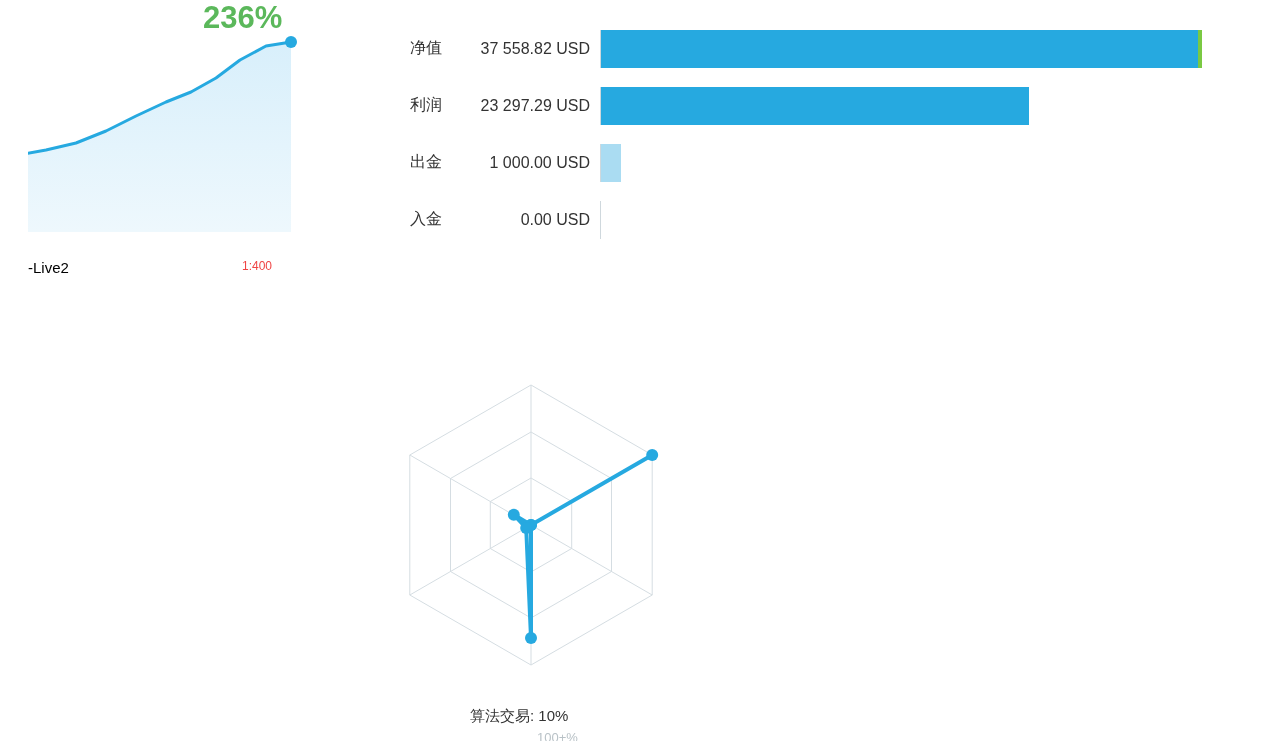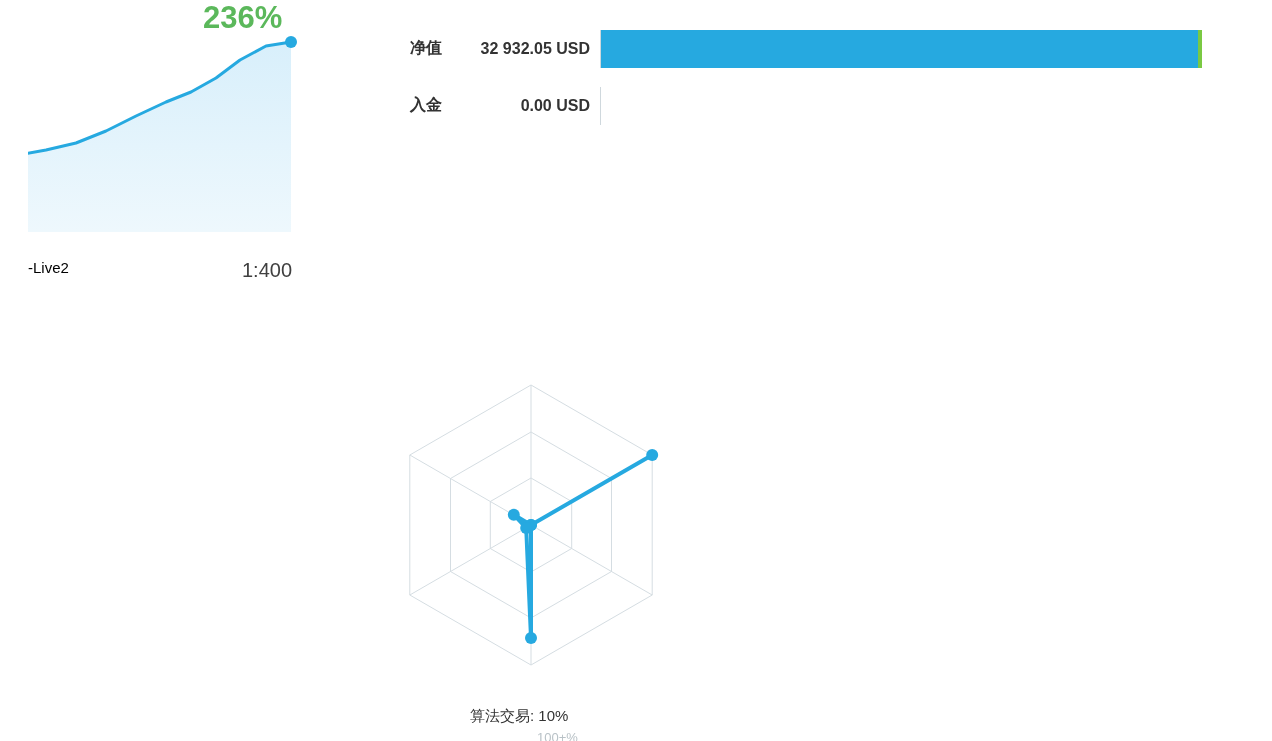--- a/index.html
+++ b/index.html
@@ -46,36 +46,35 @@
     position: absolute;
     left: 0px;
     top: 259px;
     font-size: 15px;
     color: #000000;
   }
   #leverage {
     position: absolute;
     left: 214px;
     top: 259px;
-    font-size: 20px;
-    color: #404040;
+    font-size: 12px;
+    color: #ef4444;
   }
 
   
   #stats-panel {
     position: absolute;
     left: 330px;
     top: 20px;
     width: 930px;
   }
   .stat-row {
     display: flex;
     align-items: center;
     height: 57px;
-    font-weight: bold;
   }
   .stat-label {
     width: 118px;
     text-align: right;
     font-size: 16px;
     color: #333333;
     padding-right: 6px;
     box-sizing: border-box;
   }
   .stat-value {
@@ -153,29 +152,43 @@
   </svg>
   <div id="growth-value">236%</div>
   <div id="account-name">-Live2</div>
   <div id="leverage">1:400</div>
 </div>
 
 <div id="stats-panel">
 
   <div class="stat-row">
     <div class="stat-label">净值</div>
-    <div class="stat-value">32 932.05 USD</div>
+    <div class="stat-value">37 558.82 USD</div>
     <div class="bar-wrap">
       <div class="bar" style="width:597px;background:#26a9e0;"></div>
       <div class="bar-cap" style="left:597px;"></div>
     </div>
   </div>
 
-
-
+  <div class="stat-row">
+    <div class="stat-label">利润</div>
+    <div class="stat-value">23 297.29 USD</div>
+    <div class="bar-wrap">
+      <div class="bar" style="width:428px;background:#26a9e0;"></div>
+    </div>
+  </div>
+
+
+  <div class="stat-row">
+    <div class="stat-label">出金</div>
+    <div class="stat-value">1 000.00 USD</div>
+    <div class="bar-wrap">
+      <div class="bar" style="width:20px;background:#aadcf2;"></div>
+    </div>
+  </div>
 
   <div class="stat-row">
     <div class="stat-label">入金</div>
     <div class="stat-value">0.00 USD</div>
     <div class="bar-wrap">
       <div class="bar" style="width:0px;background:#aadcf2;"></div>
     </div>
   </div>
 
 </div>

